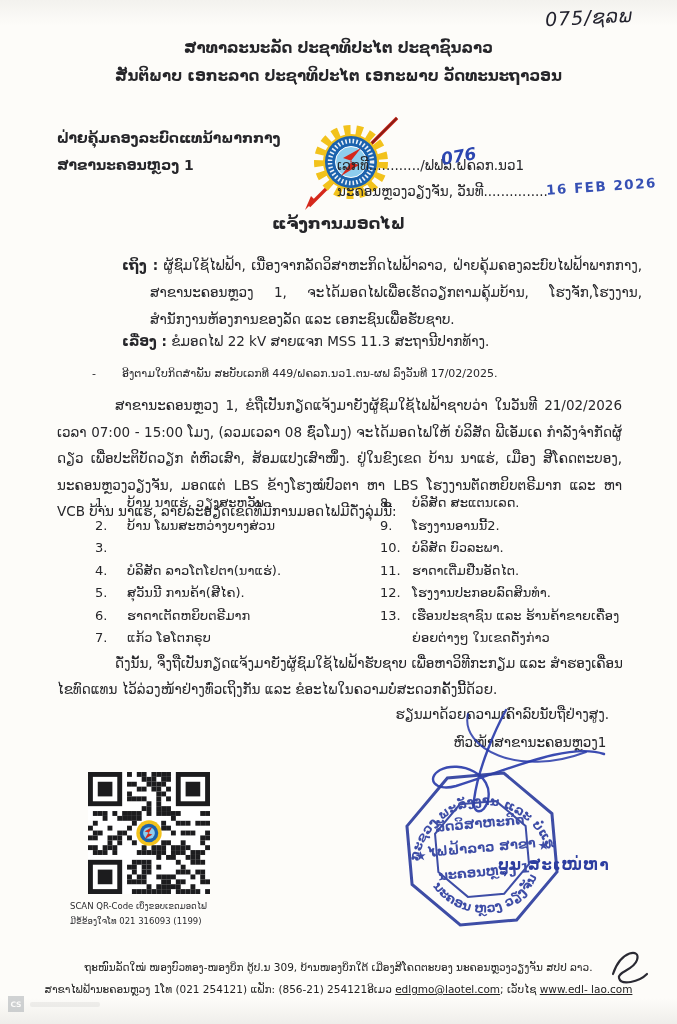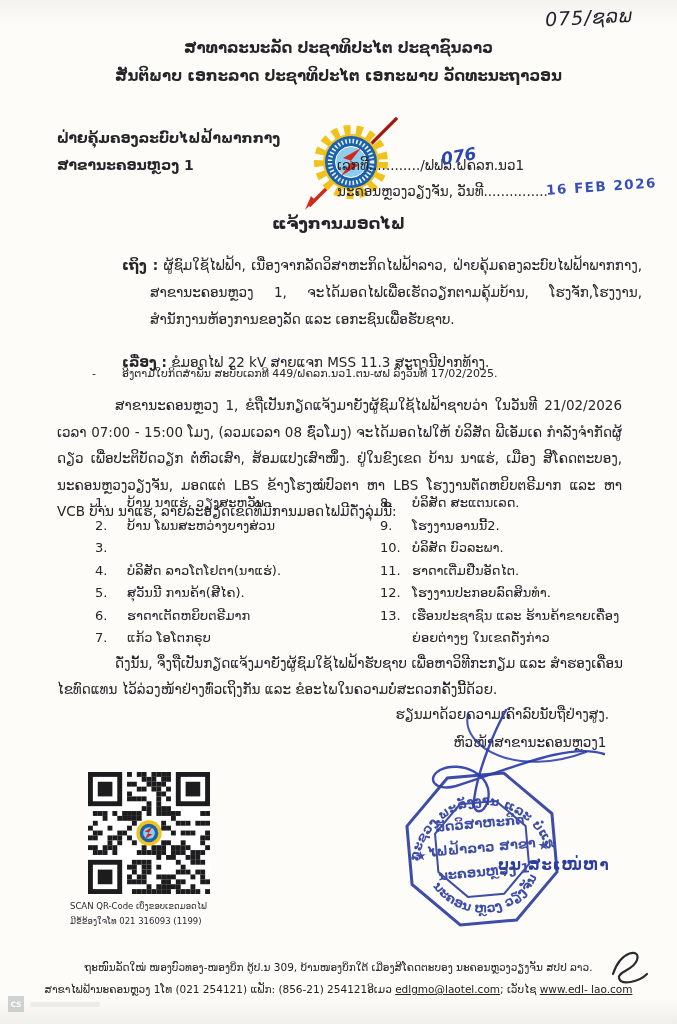--- a/index.html
+++ b/index.html
@@ -18,21 +18,21 @@
   .ref{position:absolute;top:152px;right:22px;width:318px;text-align:left;
     font-size:13.5px;line-height:26px;}
   .hw-number{position:absolute;left:104px;top:-9px;color:#2c46b0;font-style:italic;
     font-size:17px;font-weight:bold;transform:rotate(-10deg);}
   .date-stamp{position:absolute;right:-2px;top:21px;color:#3650b4;font-weight:bold;
     font-size:13.5px;letter-spacing:1.5px;transform:rotate(-4deg);white-space:nowrap;}
   .title{position:absolute;top:214px;left:0;right:0;text-align:center;font-weight:bold;font-size:16.5px;}
   .to-para{position:absolute;top:252px;left:122px;width:492px;font-size:13.5px;line-height:27px;
     text-align:justify;padding-left:28px;text-indent:-28px;}
   .to-label,.subj-label{font-weight:bold;}
-  .subject{position:absolute;top:333px;left:122px;font-size:13.5px;margin-top:21px;}
+  .subject{position:absolute;top:333px;left:122px;font-size:13.5px;}
   .reference{position:absolute;top:367px;left:92px;font-size:11px;}
   .reference .dash{display:inline-block;width:30px;}
   .body-para{position:absolute;top:392px;left:57px;width:565px;font-size:13.5px;
     line-height:26.5px;text-align:justify;text-indent:58px;}
   .columns{position:absolute;top:492px;left:95px;width:548px;display:flex;font-size:13px;}
   .col{line-height:22.5px;}
   .col-left{width:285px;}
   .col-right{width:263px;}
   .li{display:flex;}
   .li .n{width:32px;flex:none;}
@@ -62,21 +62,21 @@
 <div class="page">
 
   <div class="hw-topright">075/ຊລພ</div>
 
   <div class="header">
     <div>ສາທາລະນະລັດ ປະຊາທິປະໄຕ ປະຊາຊົນລາວ</div>
     <div>ສັນຕິພາບ ເອກະລາດ ປະຊາທິປະໄຕ ເອກະພາບ ວັດທະນະຖາວອນ</div>
   </div>
 
   <div class="org">
-    <div>ຝ່າຍຄຸ້ມຄອງລະບົບໄຟຟ້າພາກກາງ</div>
+    <div>ຝ່າຍຄຸ້ມຄອງລະບົດແທນ້າພາກກາງ</div>
     <div>ສາຂານະຄອນຫຼວງ 1</div>
   </div>
 
   <div class="logo">
     <svg viewBox="0 0 112 100" width="112" height="100" style="overflow:visible">
       <line x1="104" y1="4" x2="16" y2="92" stroke="#d5281c" stroke-width="3.4"></line>
       <line x1="104" y1="4" x2="62" y2="46" stroke="#8a1d14" stroke-width="2"></line>
       <polygon points="12,96 22,86 18,82" fill="#d5281c"></polygon>
       <g transform="translate(58,48)">
         <circle r="31" fill="none" stroke="#f2c21c" stroke-width="12" stroke-dasharray="6.2 5.4"></circle>

